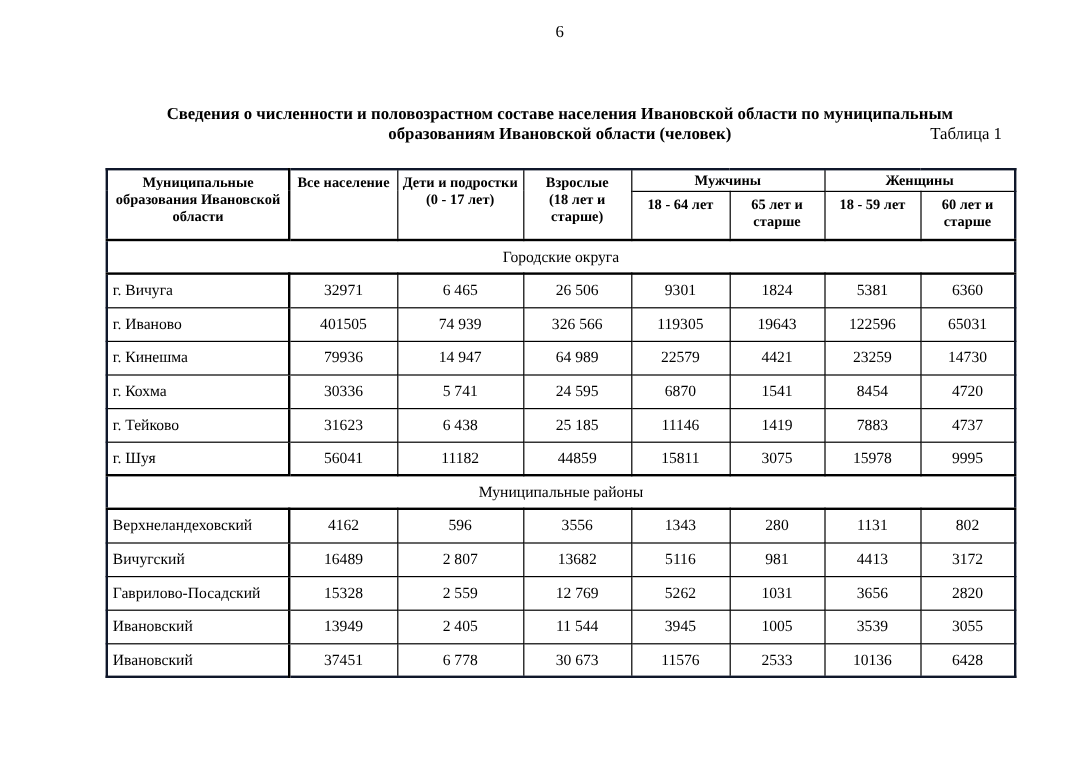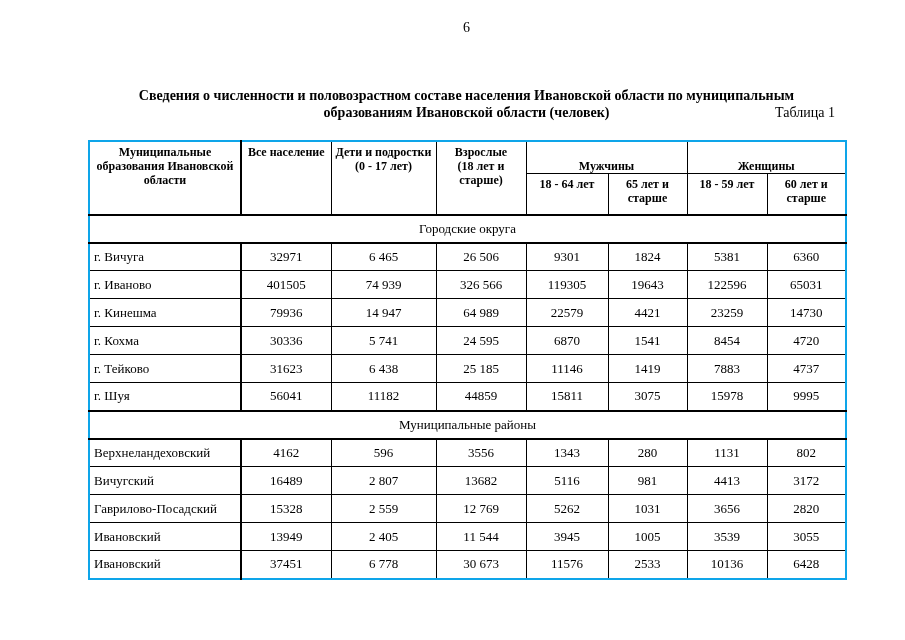--- a/index.html
+++ b/index.html
@@ -46,38 +46,38 @@
     line-height: 17px;
     white-space: pre-line;
   }
   table.pop-table {
     position: absolute;
     top: 140px;
     left: 88px;
     width: 757px;
     border-collapse: collapse;
     table-layout: fixed;
-    border: 2px solid #0ea5e9;
+    border: 2px solid #0f172a;
   }
   .pop-table th, .pop-table td {
     border: 1px solid #000;
     padding: 0;
     overflow: hidden;
   }
   .pop-table th {
     font-weight: bold;
     font-size: 12px;
     line-height: 14px;
     text-align: center;
     vertical-align: top;
     padding-top: 3px;
     white-space: pre-line;
   }
   tr.h1 { height: 18px; }
-  tr.h1 th.group-th { padding-top: 17px; margin-top: 24px; }
+  tr.h1 th.group-th { padding-top: 1px; margin-top: 24px; }
   tr.h2 { height: 41px; }
   th.col-municipality { border-right: 2px solid #000; }
   tr.data-row { height: 28px; }
   tr.data-row td {
     font-size: 13px;
     vertical-align: middle;
   }
   td.name-cell {
     text-align: left;
     padding-left: 4px;

